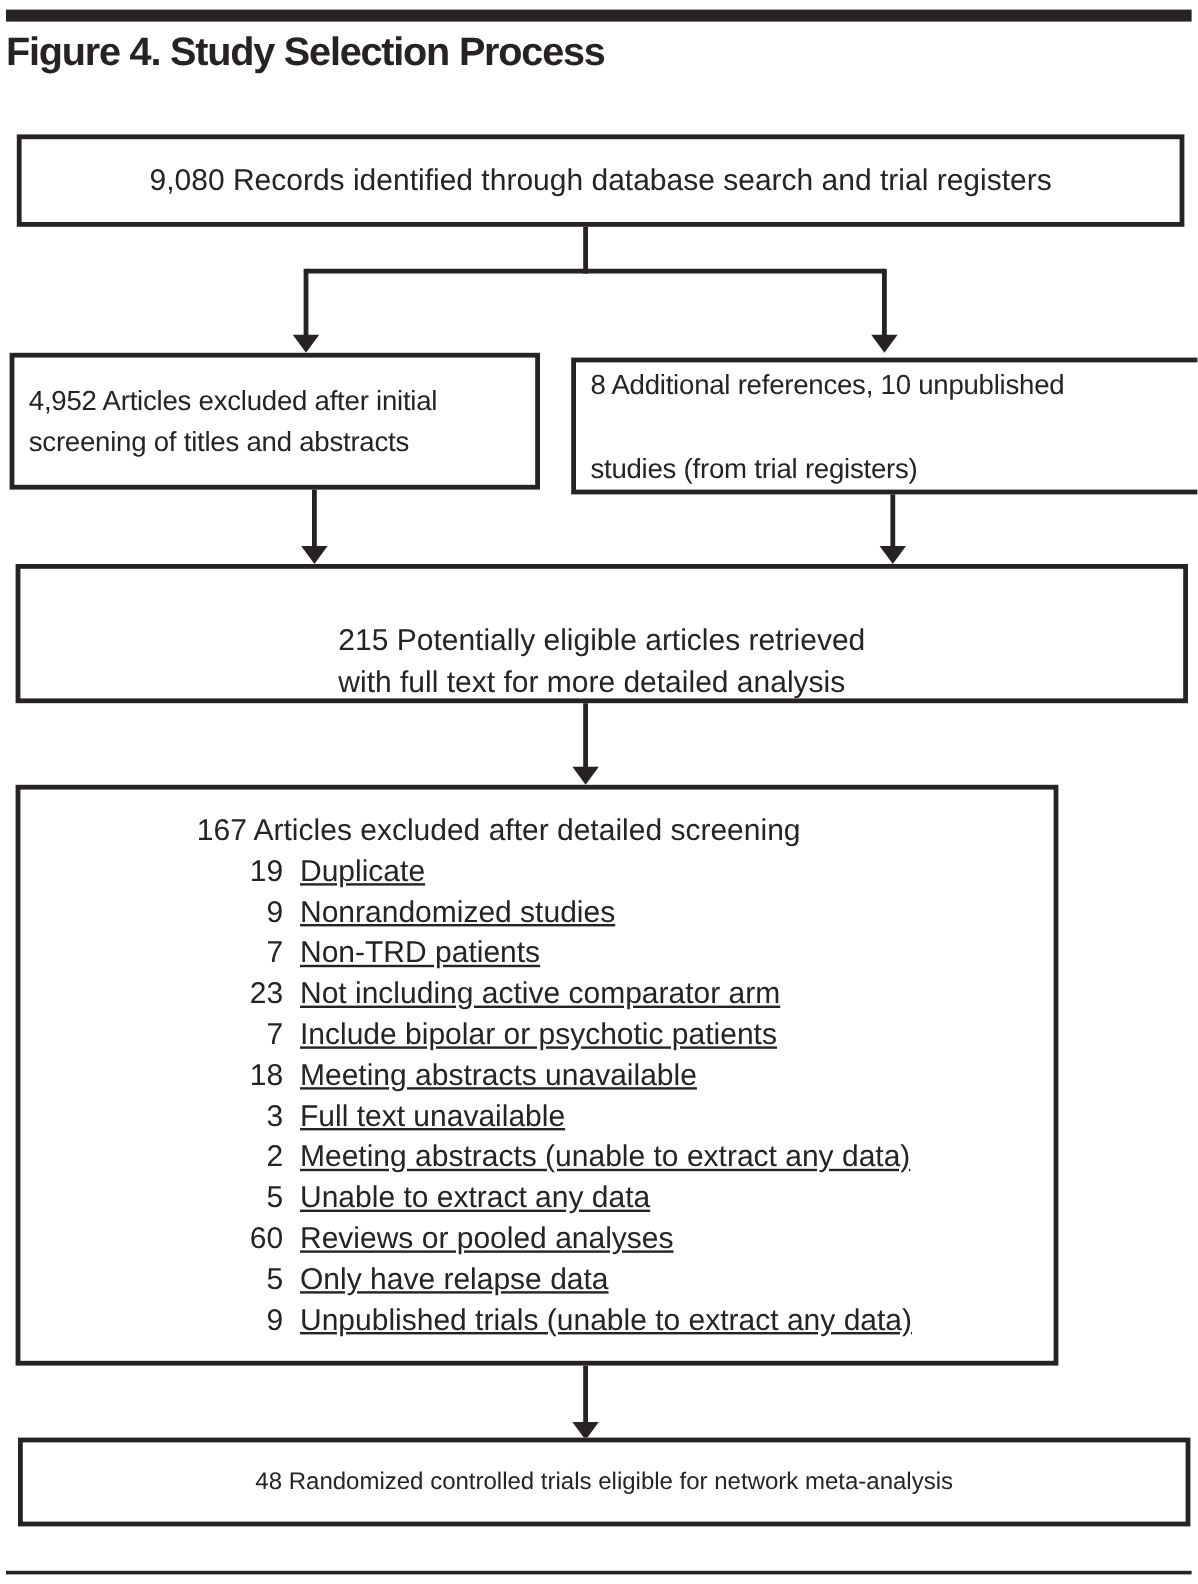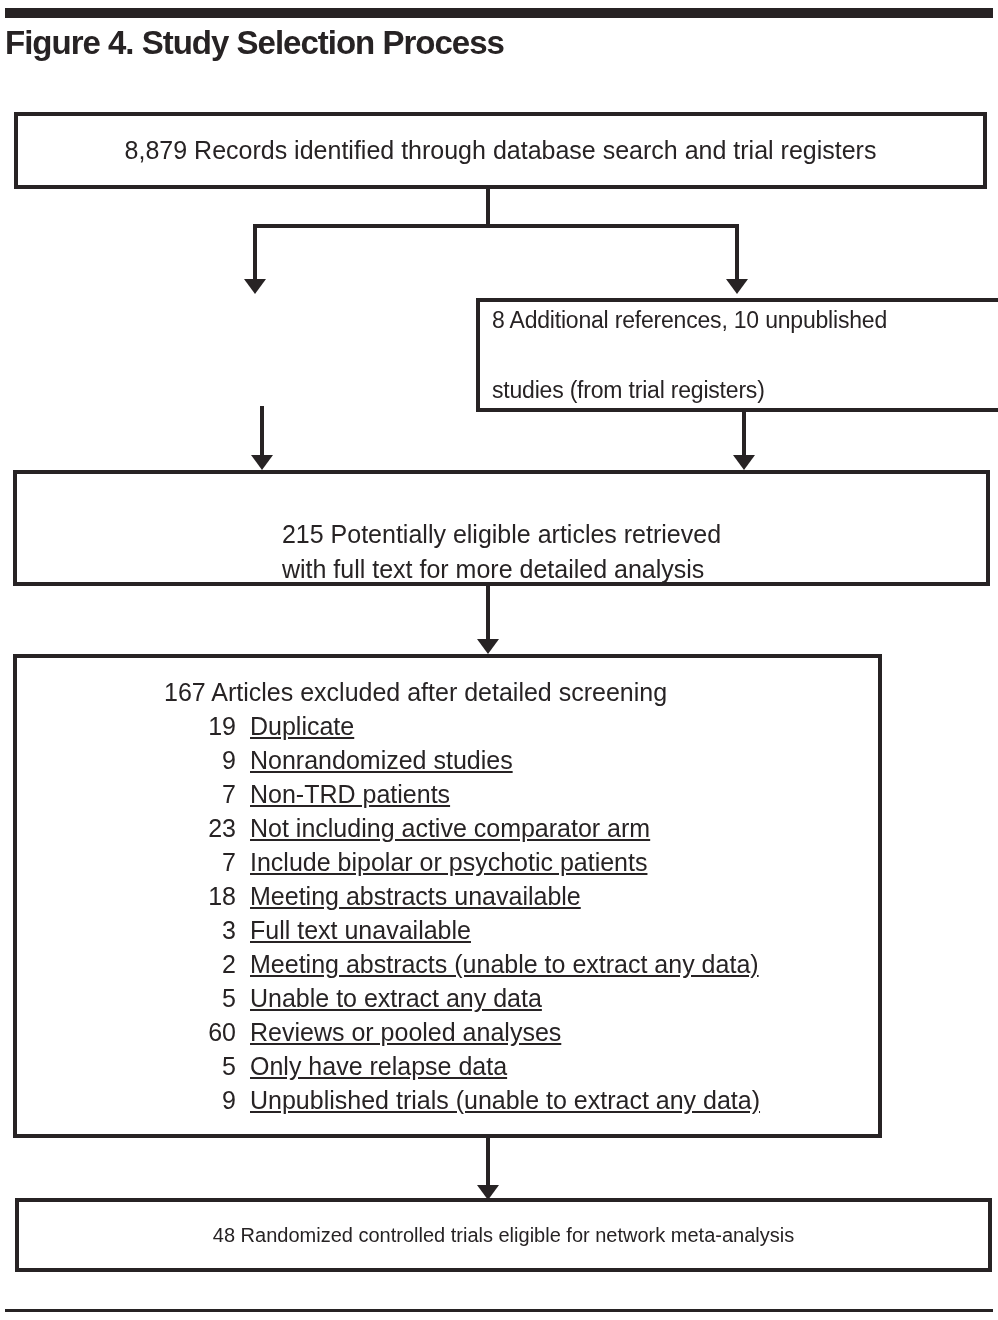--- a/index.html
+++ b/index.html
@@ -67,23 +67,27 @@
       <polygon points="244,279 266,279 255,294"></polygon>
       <polygon points="726,279 748,279 737,294"></polygon>
       <polygon points="251,455 273,455 262,470"></polygon>
       <polygon points="733,455 755,455 744,470"></polygon>
       <polygon points="477,639 499,639 488,654"></polygon>
       <polygon points="477,1185 499,1185 488,1200"></polygon>
     </g>
   </svg>
 
   <div class="box box-a">
-    <span>8,879 Records identified through database search and trial registers</span>
+    <span>9,080 Records identified through database search and trial registers</span>
   </div>
 
+  <div class="box box-b">
+    <div>4,952 Articles excluded after initial</div>
+    <div>screening of titles and abstracts</div>
+  </div>
 
   <div class="box box-c">
     <div>8 Additional references, 10 unpublished</div>
     <div>studies (from trial registers)</div>
   </div>
 
   <div class="box box-d">
     <div class="lines">
       <div>215 Potentially eligible articles retrieved</div>
       <div>with full text for more detailed analysis</div>

